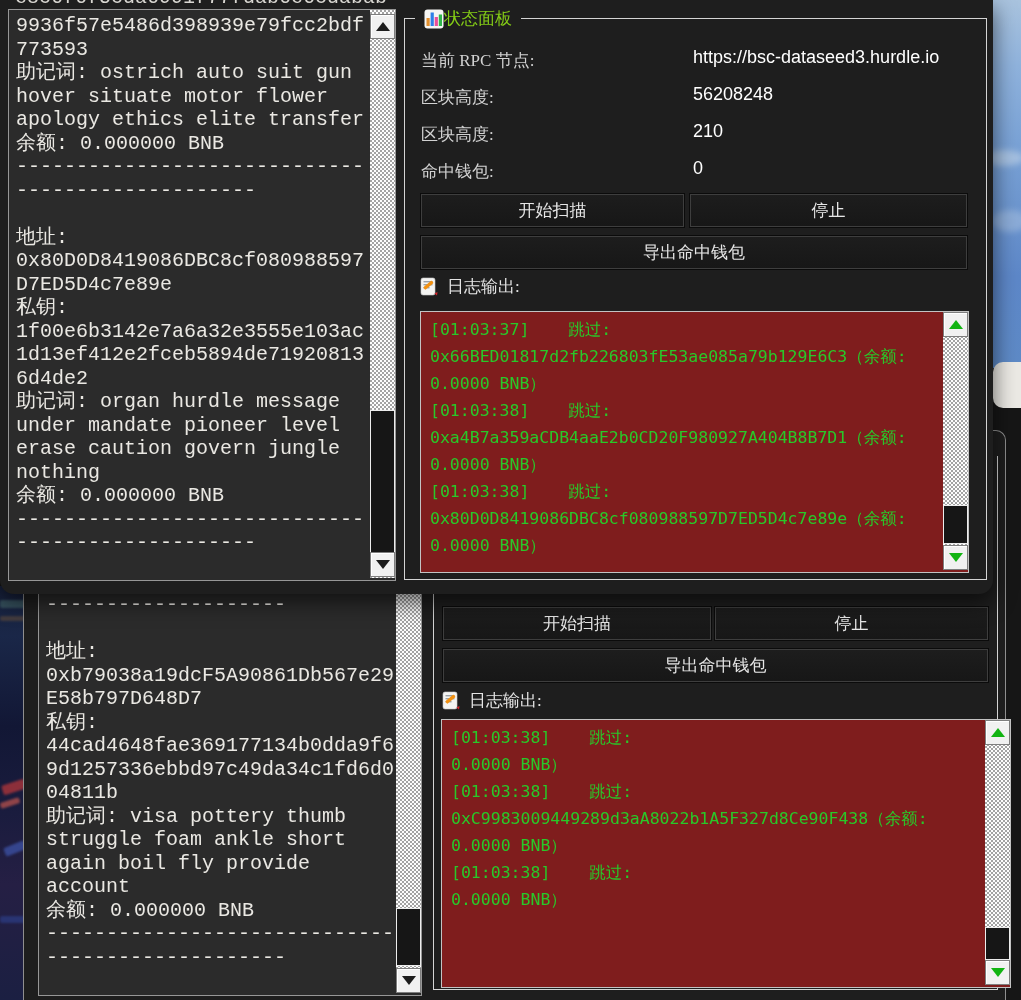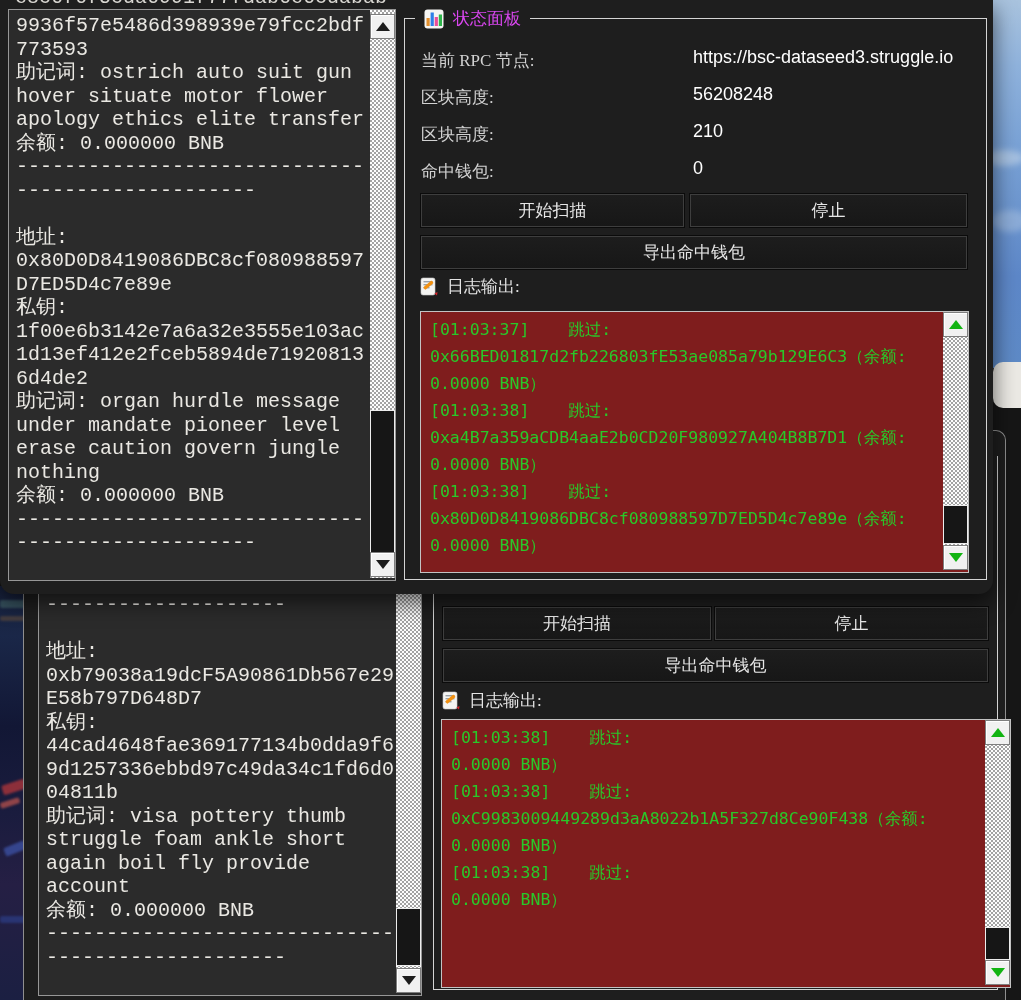--- a/index.html
+++ b/index.html
@@ -40,21 +40,21 @@
     border:1px solid #7e7e7e;box-shadow:inset 1px 1px 0 #ffffff;display:flex;align-items:center;justify-content:center;}
   .tri-up{width:0;height:0;border-left:7px solid transparent;border-right:7px solid transparent;border-bottom:9px solid #1c1c1c;}
   .tri-down{width:0;height:0;border-left:7px solid transparent;border-right:7px solid transparent;border-top:9px solid #1c1c1c;}
   .tri-green-up{border-bottom-color:#12b412;}
   .tri-green-down{border-top-color:#12b412;}
   .sb-thumb{position:absolute;left:0;width:23px;background:#161616;border:1px solid #ededed;}
 
   
   .groupbox{position:absolute;border:1px solid #d4d4d4;}
   .gb-title{position:absolute;top:-12px;left:10px;background:#1e1e1e;padding:0 9px;display:flex;
-    align-items:center;gap:9px;color:#d946ef;font-size:17px;font-family:"Liberation Serif",serif;}
+    align-items:center;color:#84cc16;font-size:17px;font-family:"Liberation Serif",serif;}
   .stat-label{position:absolute;color:#d2d2d2;font-size:17px;font-family:"Liberation Serif",serif;white-space:nowrap;}
   .stat-value{position:absolute;color:#ffffff;font-size:18px;font-family:"Liberation Sans",sans-serif;white-space:nowrap;}
 
   
   .btn{position:absolute;background:linear-gradient(#1d1d1d,#171717);border:1px solid #3e3e3e;
     color:#e6e6e6;font-size:17px;font-family:"Liberation Serif",serif;display:flex;align-items:center;
     justify-content:center;box-shadow:0 0 0 1px #0b0b0b;cursor:default;}
 
   .log-label-row{position:absolute;display:flex;align-items:center;gap:9px;color:#e4e4e4;
     font-size:17px;font-family:"Liberation Serif",serif;}
@@ -163,21 +163,21 @@
           <rect x="2.5" y="9" width="3.2" height="8" fill="#e2902f"></rect>
           <rect x="6.6" y="3.5" width="3.2" height="13.5" fill="#2f7fe8"></rect>
           <rect x="10.7" y="8" width="3.2" height="9" fill="#ea4e9b"></rect>
           <rect x="14.8" y="5.5" width="3.2" height="11.5" fill="#2fb54c"></rect>
         </svg>
       </span>
       <span>状态面板</span>
     </div>
 
     <div class="stat-label" style="left:16px;top:30px;">当前 RPC 节点:</div>
-    <div class="stat-value" style="left:288px;top:28px;">https://bsc-dataseed3.struggle.io</div>
+    <div class="stat-value" style="left:288px;top:28px;">https://bsc-dataseed3.hurdle.io</div>
     <div class="stat-label" style="left:16px;top:67px;">区块高度:</div>
     <div class="stat-value" style="left:288px;top:65px;">56208248</div>
     <div class="stat-label" style="left:16px;top:104px;">区块高度:</div>
     <div class="stat-value" style="left:288px;top:102px;">210</div>
     <div class="stat-label" style="left:16px;top:141px;">命中钱包:</div>
     <div class="stat-value" style="left:288px;top:139px;">0</div>
 
     <div class="btn" style="left:16px;top:175px;width:261px;height:31px;">开始扫描</div>
     <div class="btn" style="left:285px;top:175px;width:275px;height:31px;">停止</div>
     <div class="btn" style="left:16px;top:217px;width:544px;height:31px;">导出命中钱包</div>

